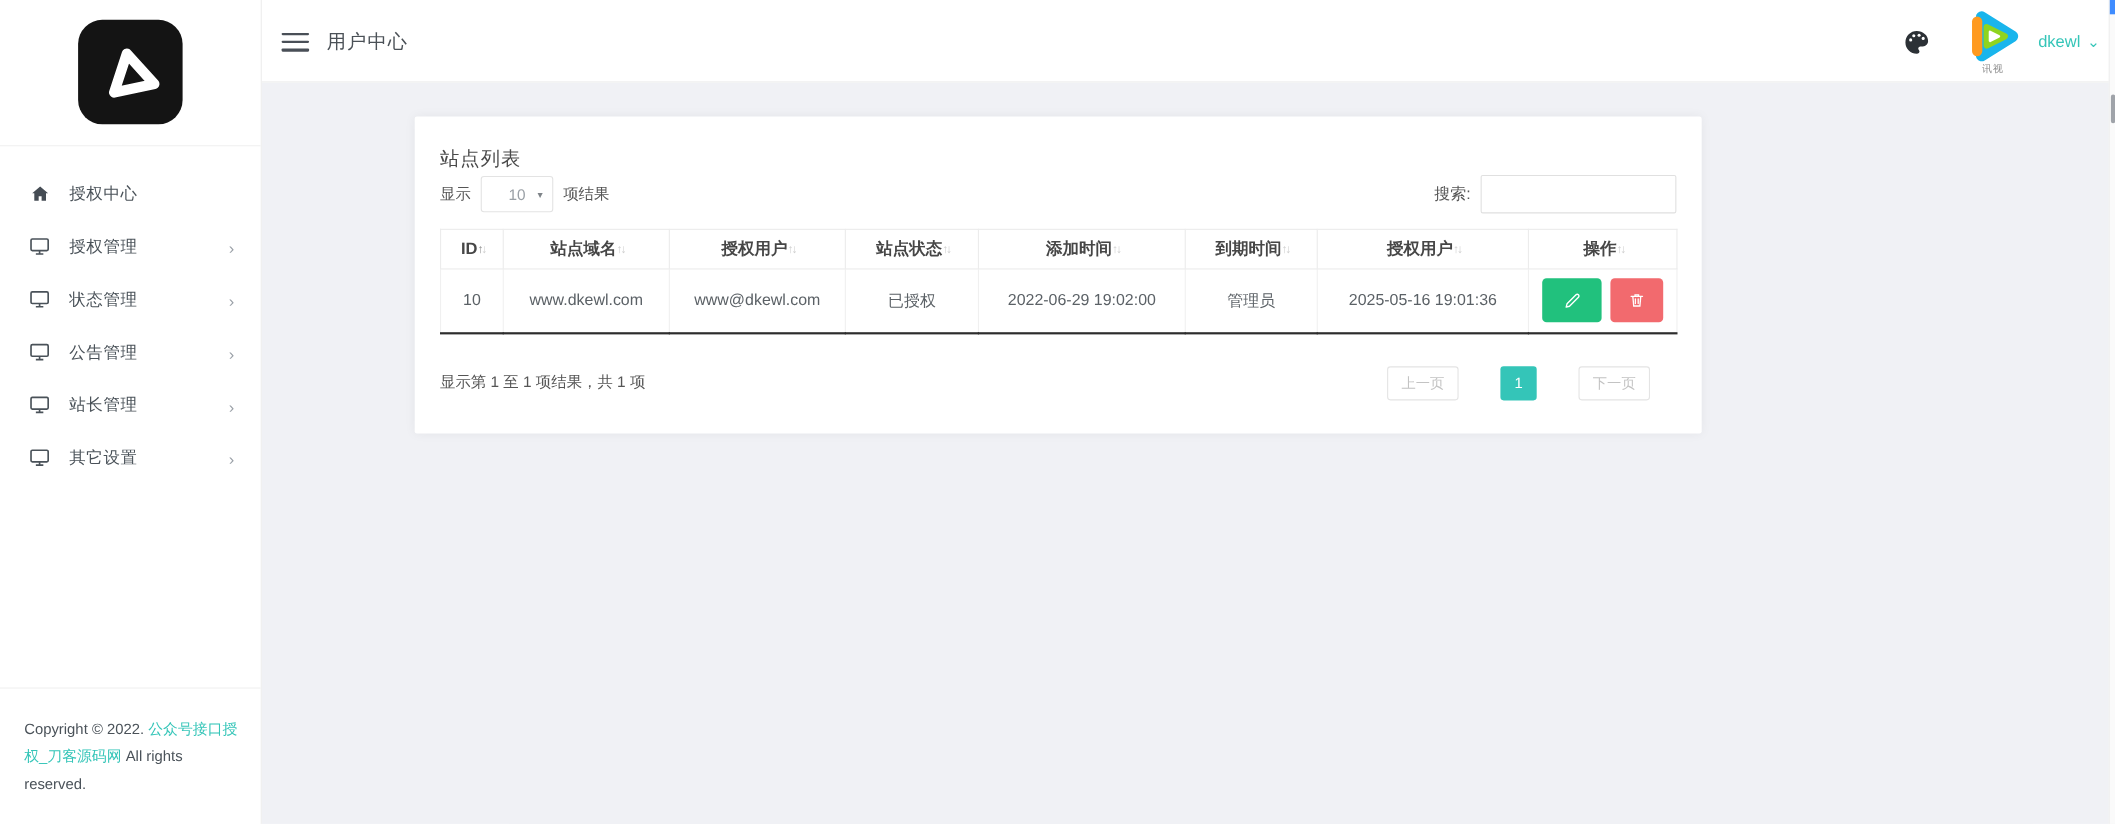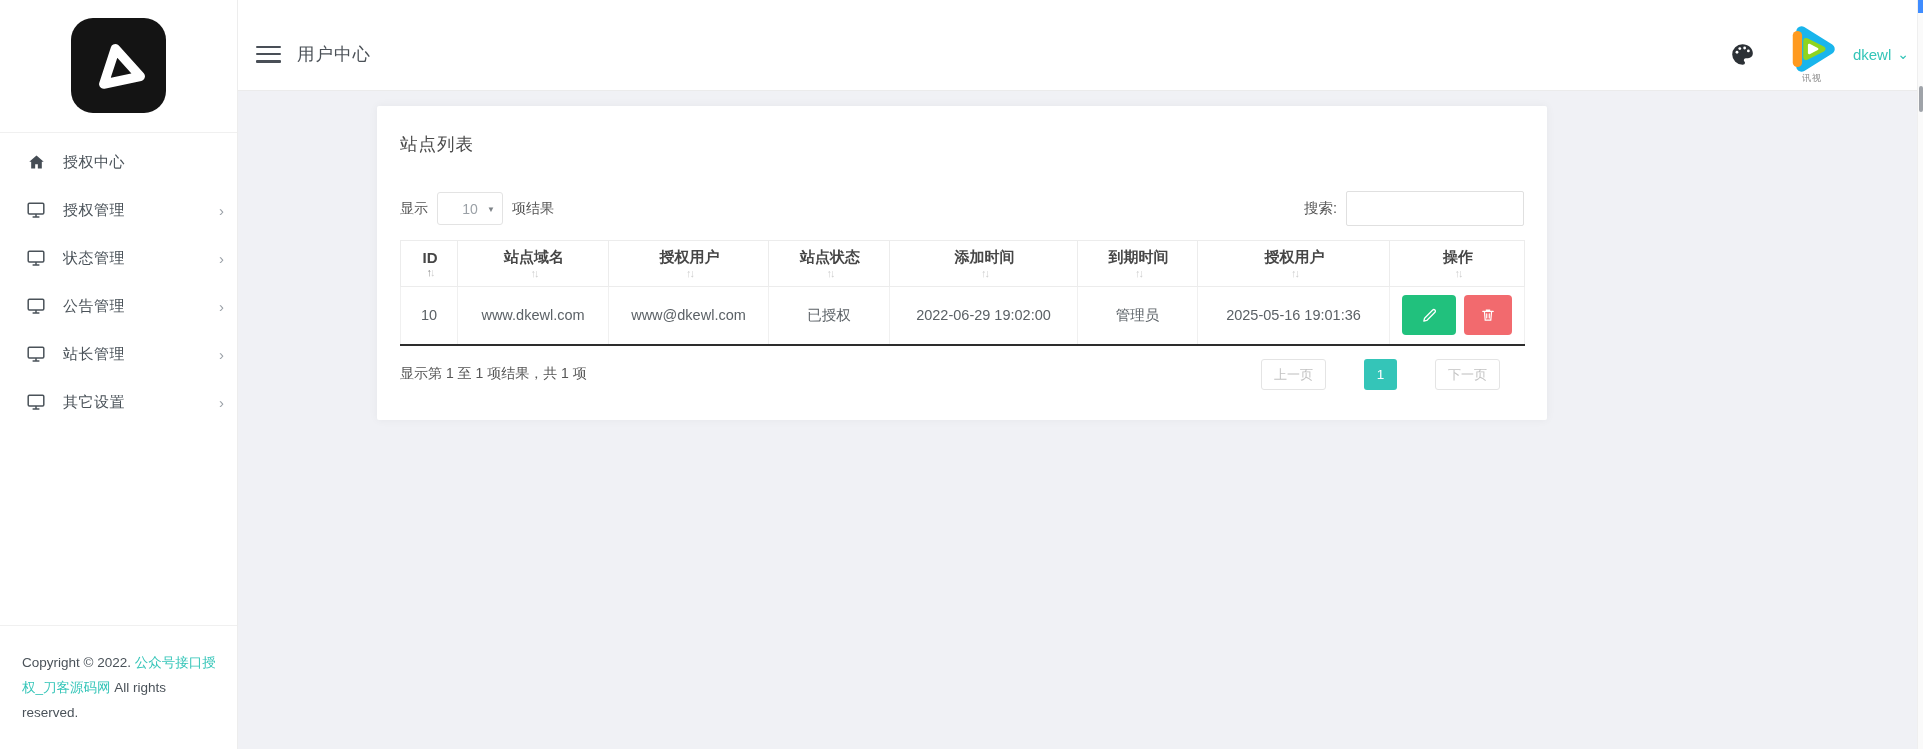--- a/index.html
+++ b/index.html
@@ -11,73 +11,73 @@
   body{font-family:"Liberation Sans","DejaVu Sans",sans-serif;background:#fff;color:#4a5259;}
   .app{position:relative;width:1923px;height:749px;}
 
   
   .sidebar{position:absolute;left:0;top:0;width:238px;height:749px;background:#fff;
     border-right:1px solid #ededed;display:flex;flex-direction:column;z-index:3;}
   .logo-wrap{height:133px;border-bottom:1px solid #f0f0f0;display:flex;align-items:flex-start;justify-content:center;}
   .logo-box{width:95px;height:95px;margin-top:18px;background:var(--logo-bg,#141414);border-radius:22px;
     display:flex;align-items:center;justify-content:center;}
   .side-nav{padding-top:5px;}
-  .nav-item{height:48px;display:flex;align-items:center;padding:0 13px 0 26px;cursor:pointer;font-size:15px;color:#4a5259;}
+  .nav-item{height:48px;display:flex;align-items:flex-end;padding:0 24px 0 26px;cursor:pointer;font-size:15px;color:#4a5259;}
   .nav-icon{width:20px;height:20px;display:flex;align-items:center;justify-content:center;flex:none;}
   .nav-label{margin-left:17px;letter-spacing:.5px;}
   .nav-chevron{margin-left:auto;color:#9aa0a7;font-size:15px;line-height:1;}
   .side-footer{margin-top:auto;border-top:1px solid #f0f0f0;padding:24px 20px 24px 22px;
     font-size:13.5px;line-height:25px;color:#4a5259;}
   .side-link{color:var(--accent,#34c5b8);text-decoration:none;cursor:pointer;}
 
   
-  .topbar{position:absolute;left:238px;top:16px;width:1685px;height:75px;background:#fff;
+  .topbar{position:absolute;left:238px;top:0;width:1685px;height:75px;background:#fff;
     border-bottom:1px solid #ebebeb;display:flex;align-items:center;padding:2px 14px 0 18px;z-index:2;}
   .hamburger{width:25px;height:17px;display:flex;flex-direction:column;justify-content:space-between;cursor:pointer;}
   .hamburger span{display:block;height:2.6px;background:#494f57;border-radius:1px;}
   .topbar-title{margin-left:16px;font-size:17.5px;color:#4b5157;letter-spacing:1px;}
   .topbar-right{margin-left:auto;display:flex;align-items:center;}
   .palette-btn{width:28px;height:28px;display:flex;align-items:center;justify-content:center;cursor:pointer;margin-right:26px;}
   .avatar-wrap{position:relative;width:58px;height:66px;display:flex;justify-content:center;cursor:pointer;margin-right:12px;}
   .avatar-wm{position:absolute;bottom:2px;left:0;right:0;text-align:center;font-size:9px;color:#8a8a8a;letter-spacing:1px;white-space:nowrap;}
   .user-menu{display:flex;align-items:center;cursor:pointer;color:var(--accent,#34c5b8);font-size:15px;}
   .user-caret{margin-left:6px;font-size:14px;line-height:10px;}
 
   
   .content{position:absolute;left:238px;top:75px;width:1685px;height:674px;background:var(--page-bg,#f0f1f5);overflow:hidden;}
   .card{position:relative;margin:31px 0 0 139px;width:1170px;background:#fff;border-radius:2px;
     box-shadow:0 0 10px rgba(0,0,0,.05);padding:26px 23px 30px;}
-  .card-title{font-size:17.5px;font-weight:400;color:#4a4a4a;letter-spacing:1px;margin-bottom:35px;}
+  .card-title{font-size:17.5px;font-weight:400;color:#4a4a4a;letter-spacing:1px;margin-bottom:3px;}
 
   .controls{display:flex;align-items:center;justify-content:space-between;margin-bottom:14px;}
   .length-ctl{display:flex;align-items:center;font-size:14px;color:#555;}
   .select-box{width:66px;height:33px;border:1px solid #e3e3e3;border-radius:3px;margin:0 9px;
     display:flex;align-items:center;cursor:pointer;background:#fff;position:relative;}
   .select-value{flex:1;text-align:center;color:#9aa0a6;font-size:14px;}
   .select-caret{position:absolute;right:7px;top:12px;font-size:8px;color:#7e8388;}
   .search-ctl{display:flex;align-items:center;font-size:14.5px;color:#555;}
   .search-input{width:178px;height:35px;border:1px solid #e0e0e0;border-radius:2px;margin-left:9px;
     padding:0 8px;font-size:14px;color:#555;outline:none;background:#fff;}
 
   table.grid{width:1124px;border-collapse:collapse;table-layout:fixed;border:1px solid #ececec;border-bottom:2px solid #2d2d2d;}
   .grid th{border:1px solid #ececec;background:#fff;font-size:15px;font-weight:700;color:#464646;
     padding:7px 10px 7px 12px;height:36px;cursor:pointer;}
-  .th-inner{display:flex;align-items:center;justify-content:flex-start;flex-direction:column;}
+  .th-inner{display:flex;align-items:center;justify-content:center;}
   .sorts{font-size:11px;color:#cfcfcf;letter-spacing:-2px;white-space:nowrap;}
   .sorts .asc{margin-right:0;}
   th.sorted .asc{color:#8f8f8f;}
   .grid td{border:1px solid #f0f0f0;text-align:center;font-size:14.5px;color:#5b6166;height:58px;padding:6px 8px;background:#fff;}
   .c0{width:57px}.c1{width:151px}.c2{width:160px}.c3{width:121px}.c4{width:188px}.c5{width:120px}.c6{width:192px}.c7{width:135px}
   .actions{display:flex;align-items:center;justify-content:center;gap:8px;}
   .btn-edit{width:54px;height:40px;border:none;border-radius:4px;background:var(--edit,#21c17d);cursor:pointer;
     display:flex;align-items:center;justify-content:center;}
   .btn-del{width:48px;height:40px;border:none;border-radius:4px;background:var(--delete,#f26a6e);cursor:pointer;
     display:flex;align-items:center;justify-content:center;}
 
-  .table-footer{display:flex;align-items:center;justify-content:space-between;margin-top:13px;}
+  .table-footer{display:flex;align-items:center;justify-content:space-between;margin-top:29px;}
   .info-text{font-size:14px;color:#555;}
   .pagination{display:flex;align-items:center;gap:38px;margin-right:24px;}
   .page-btn{height:31px;padding:0 12px;border:1px solid #e4e4e4;border-radius:3px;background:#fff;
     color:#c3c3c3;font-size:13px;line-height:29px;cursor:default;font-family:inherit;}
   .page-num{min-width:33px;height:31px;border:none;border-radius:3px;background:var(--accent,#34c5b8);
     color:#fff;font-size:13.5px;cursor:pointer;font-family:inherit;}
 
   
   .scrollbar{position:absolute;right:0;top:0;width:6px;height:749px;background:#fafafa;border-left:1px solid #efefef;z-index:5;}
   .scroll-accent{position:absolute;top:0;left:0;width:6px;height:13px;background:#3f8cff;}

